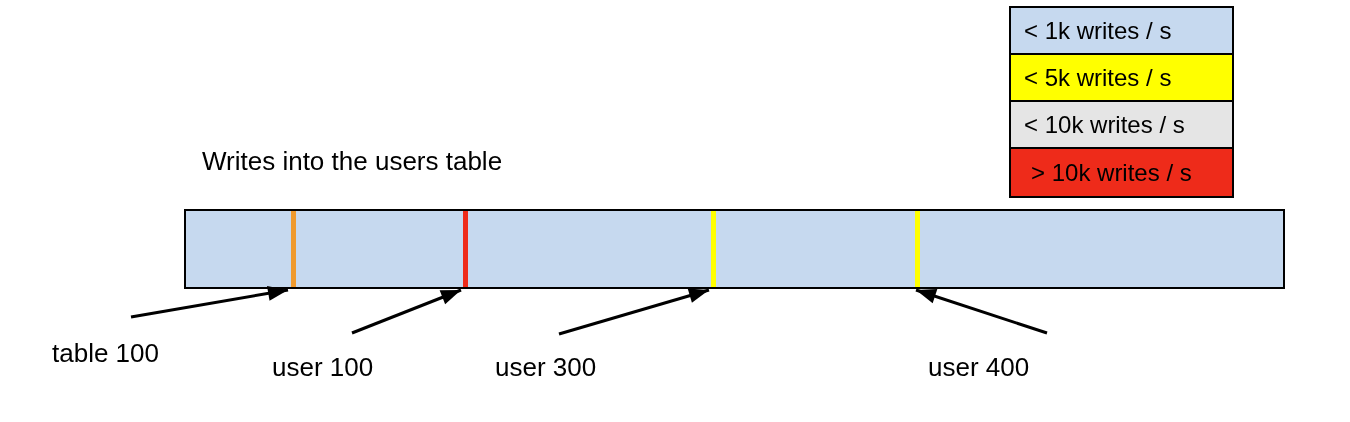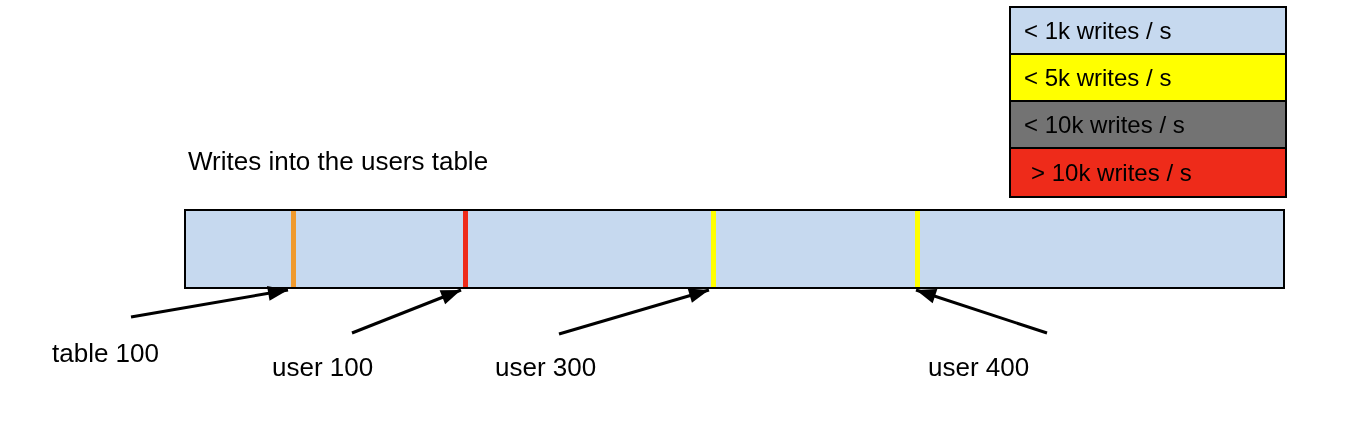--- a/index.html
+++ b/index.html
@@ -14,21 +14,21 @@
     overflow: hidden;
     font-family: "Liberation Sans", sans-serif;
     color: #000000;
   }
 
   
   #legend {
     position: absolute;
     left: 1009px;
     top: 6px;
-    width: 278px;
+    width: 225px;
     border: 2px solid #000000;
     box-sizing: border-box;
   }
   .legend-row {
     height: 47px;
     box-sizing: border-box;
     border-bottom: 2px solid #000000;
     display: flex;
     align-items: center;
     padding-left: 13px;
@@ -37,21 +37,21 @@
     white-space: nowrap;
   }
   .legend-row:last-child {
     border-bottom: none;
     padding-left: 20px;
   }
 
   
   #chart-title {
     position: absolute;
-    left: 188px;
+    left: 202px;
     top: 148px;
     font-size: 26px;
     line-height: 1;
     white-space: nowrap;
   }
 
   
   #table-bar {
     position: absolute;
     left: 184px;
@@ -90,21 +90,21 @@
 </head>
 <body>
 
 <div id="legend">
   <div class="legend-row" style="background: rgb(198, 217, 239);">
     <span>&lt; 1k writes / s</span>
   </div>
   <div class="legend-row" style="background: rgb(255, 255, 0);">
     <span>&lt; 5k writes / s</span>
   </div>
-  <div class="legend-row" style="background: #737373;">
+  <div class="legend-row" style="background: #e5e5e5;">
     <span>&lt; 10k writes / s</span>
   </div>
   <div class="legend-row" style="background: rgb(238, 43, 26);">
     <span>&gt; 10k writes / s</span>
   </div>
 </div>
 
 <div id="chart-title">Writes into the users table</div>
 
 <div id="table-bar" style="background: rgb(198, 217, 239); border-color: rgb(0, 0, 0);">

